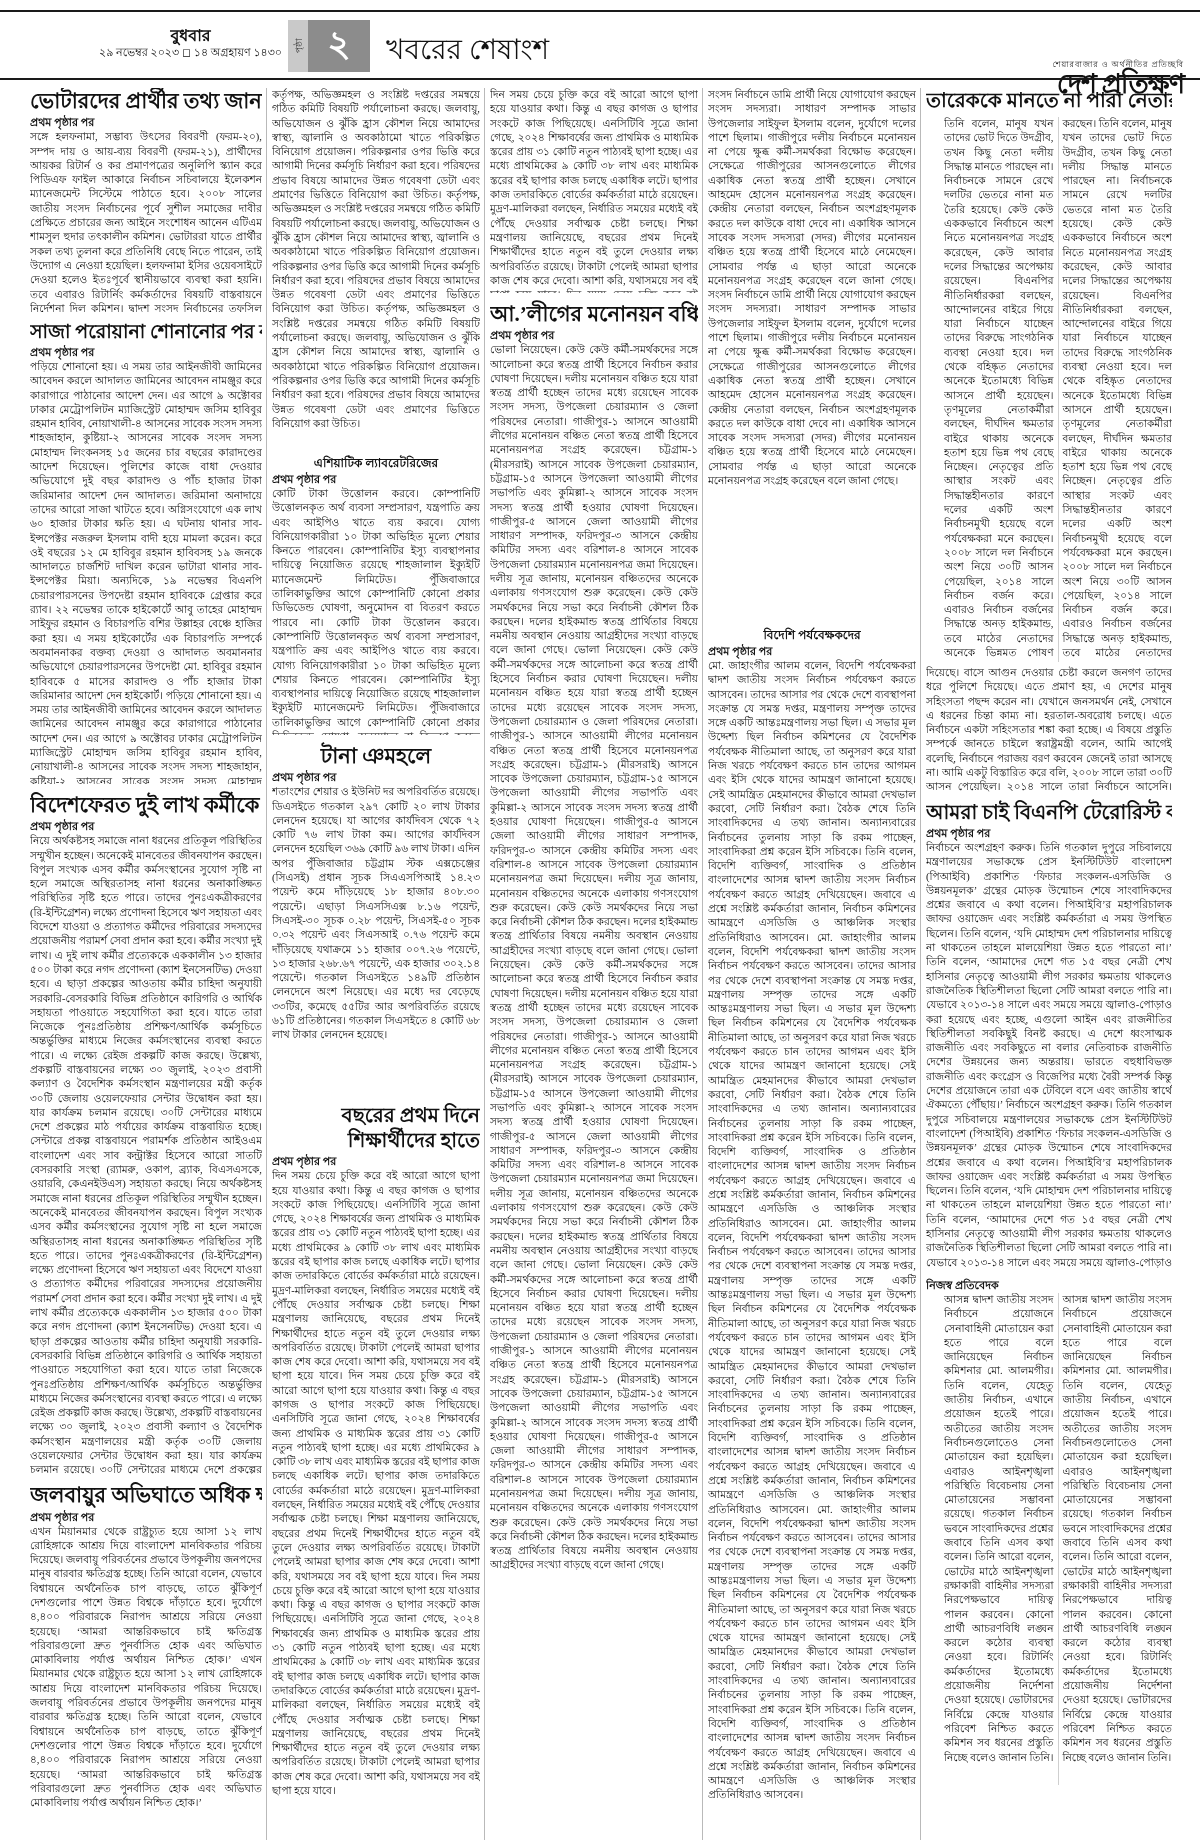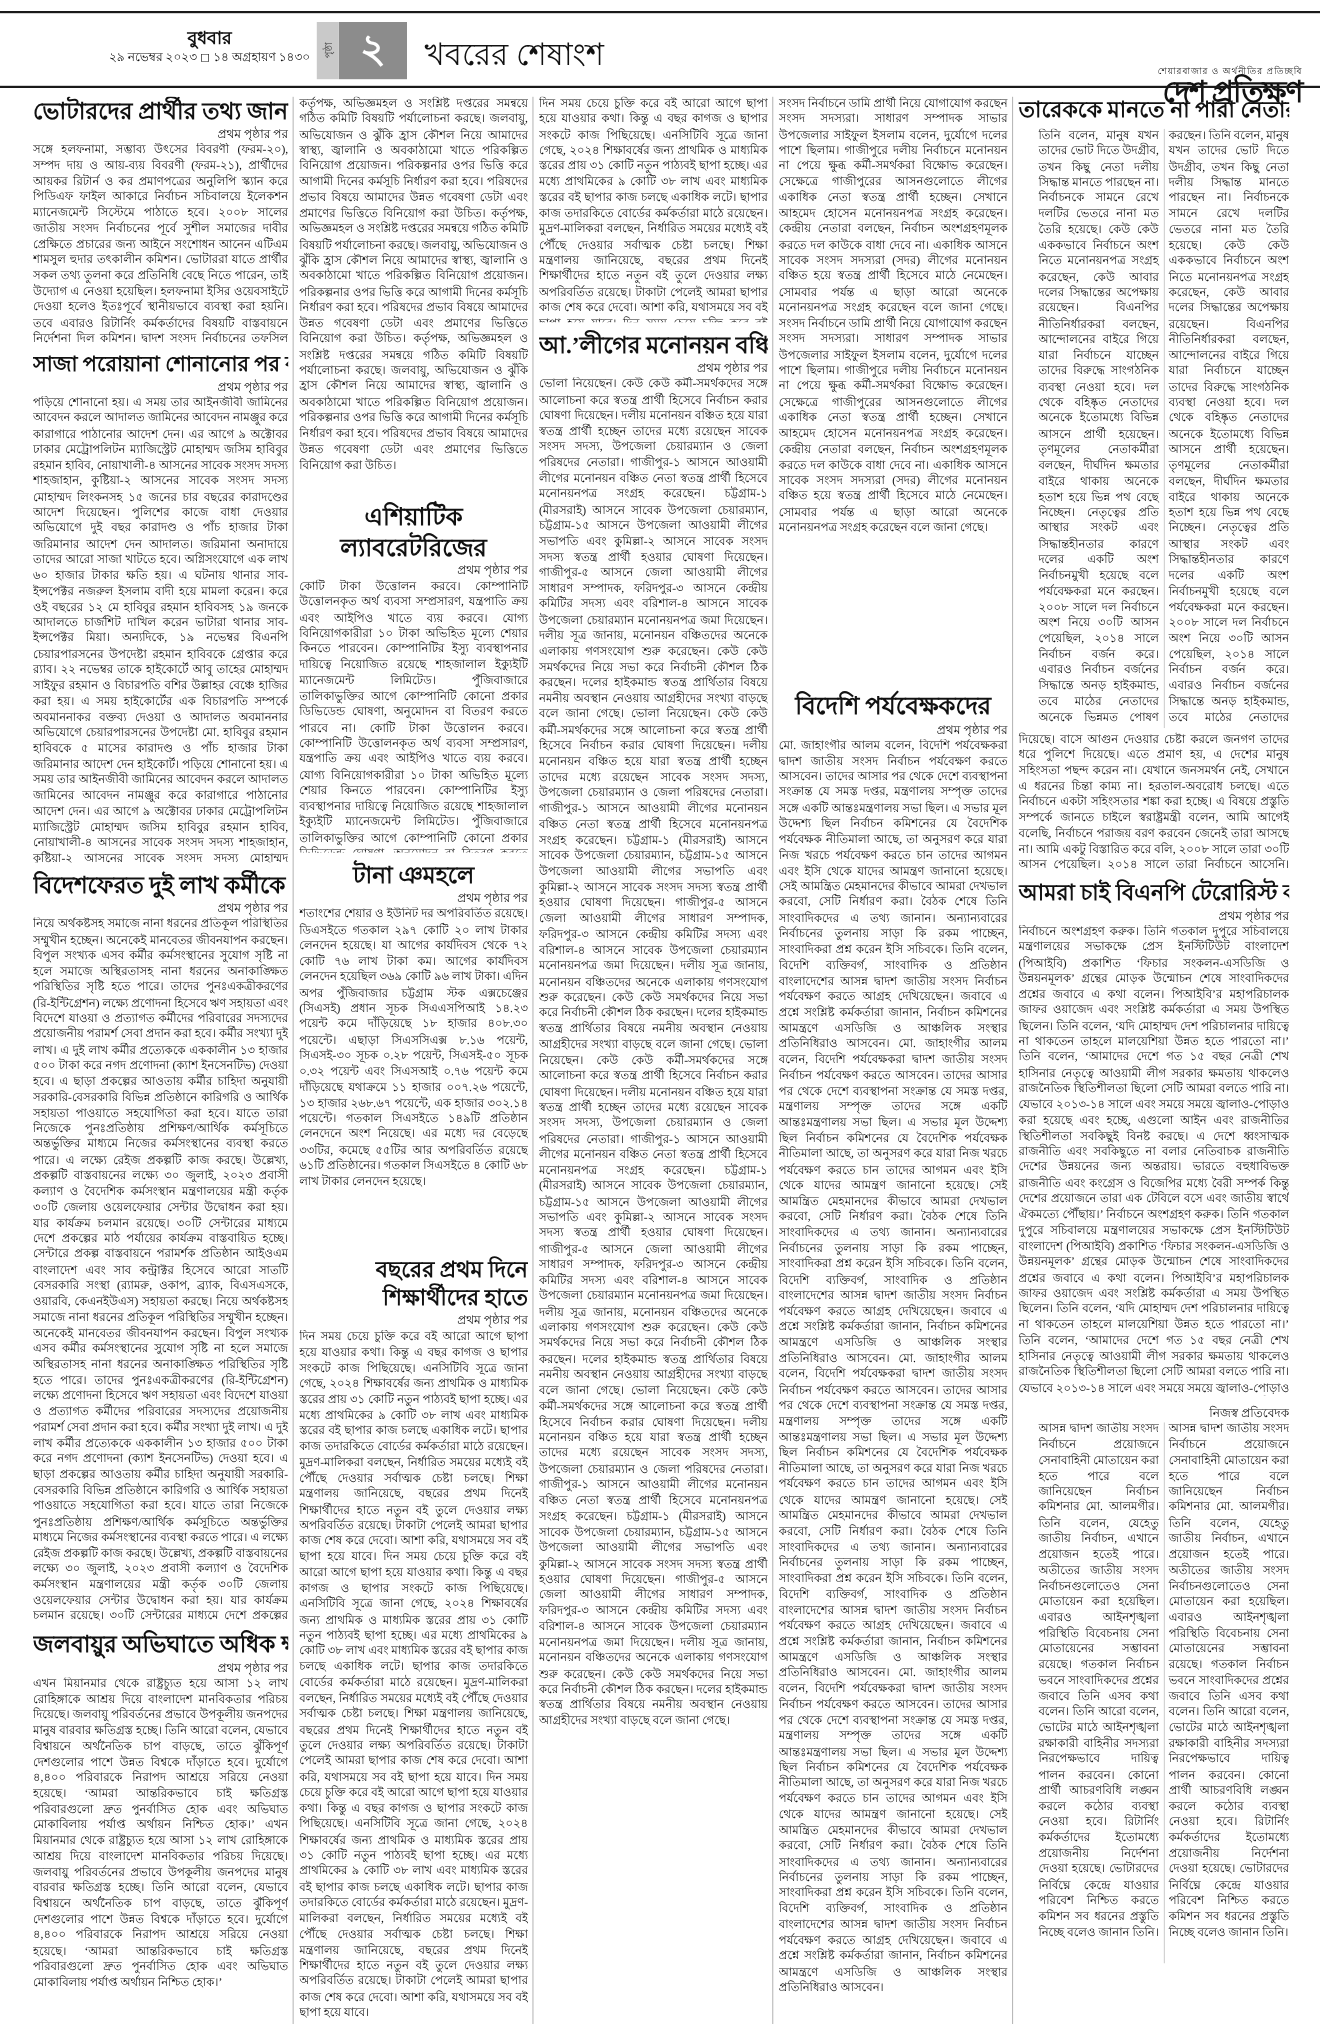--- a/index.html
+++ b/index.html
@@ -29,23 +29,23 @@
   #c2{left:272px;width:208px;}
   #c3{left:490px;width:208px;}
   #c4{left:708px;width:208px;}
   #c5{left:926px;width:246px;}
   .gut{position:absolute;top:88px;width:1px;height:1752px;background:#b9b9b9;}
   .g1{left:266px;} .g2{left:484px;} .g3{left:702px;} .g4{left:920px;}
 
   .art{margin-bottom:8px;}
   .hl{font-weight:bold;text-align:center;line-height:1.25;}
   .h-xl{font-size:21px;white-space:nowrap;}
-  .h-lg{font-size:22px;}
+  .h-lg{font-size:12px;}
   .h-wrap{font-size:20px;text-align:right;}
-  .cont{font-size:11px;font-weight:normal;text-align:right;line-height:16px;}
+  .cont{font-size:11px;font-weight:bold;text-align:left;line-height:16px;}
   .body{font-size:10.5px;line-height:14.3px;text-align:justify;overflow:hidden;word-break:break-word;}
   .twocol{columns:2;column-gap:9px;column-rule:1px solid #cfcfcf;margin-left:18px;}
 </style>
 </head>
 <body>
 
 <div id="page">
   <div class="rule-top"></div>
 
   <div id="hdr">

